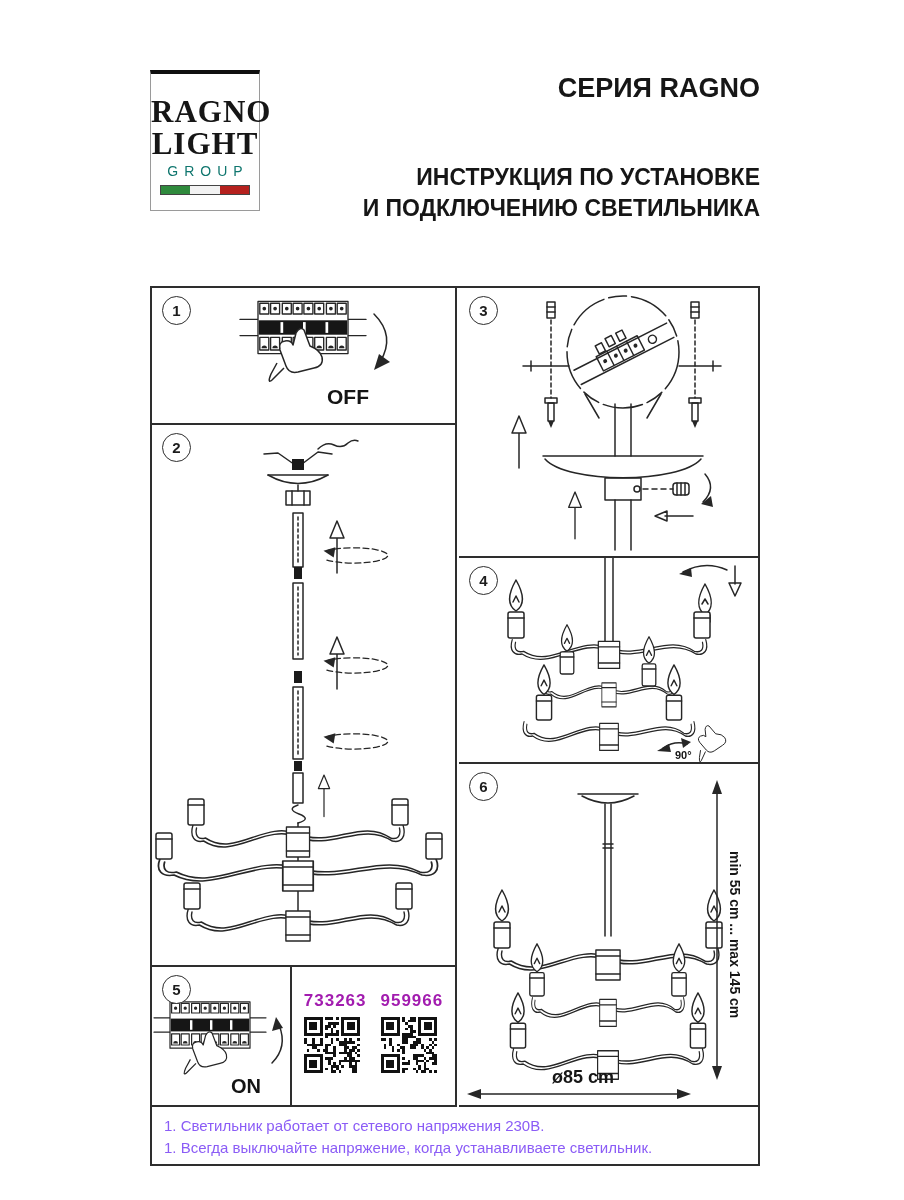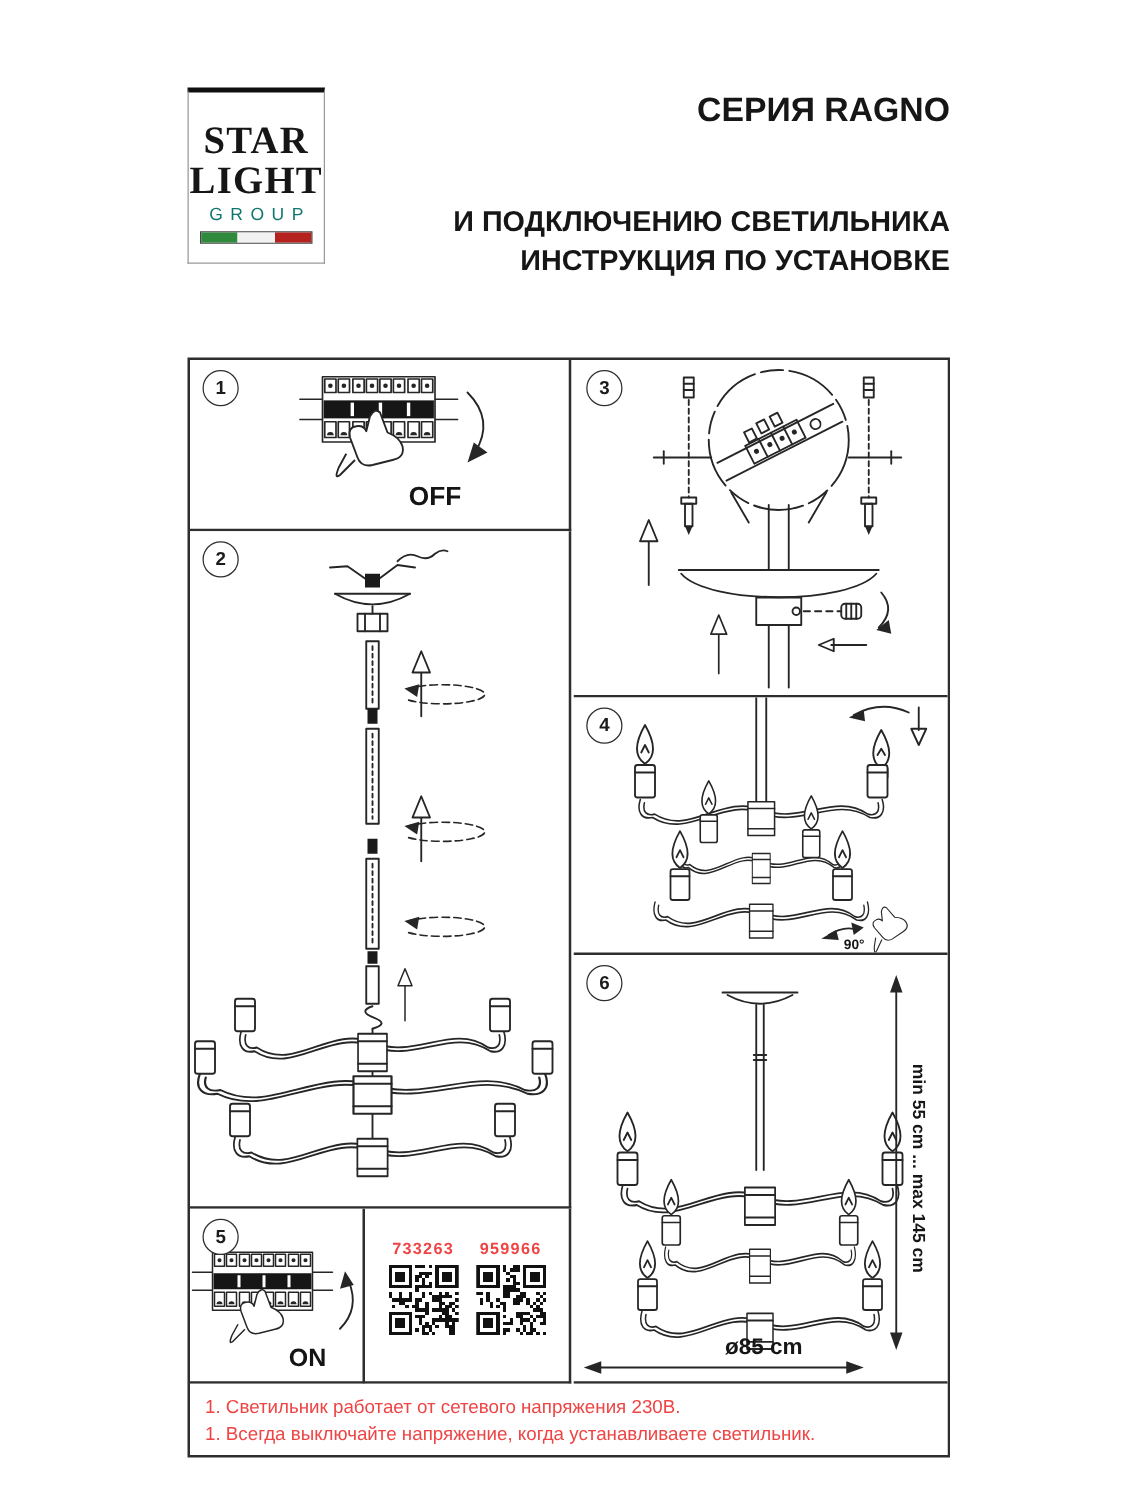--- a/index.html
+++ b/index.html
@@ -22,27 +22,27 @@
   .grid{left:150px;top:286px;width:610px;height:880px;border:2px solid #2e2e2e;box-sizing:border-box;background:#fff;}
   .cell{position:absolute;box-sizing:border-box;background:#fff;}
   .bR{border-right:2px solid #2e2e2e;}
   .bB{border-bottom:2px solid #2e2e2e;}
 
   .badge{position:absolute;left:10px;top:8px;width:27px;height:27px;border:1.6px solid #2e2e2e;border-radius:50%;
          display:flex;align-items:center;justify-content:center;font-weight:bold;font-size:15px;color:#1c1c1c;background:#fff;z-index:2;}
 
   .qr-wrap{display:flex;justify-content:center;gap:14px;padding-top:24px;}
   .qr-col{text-align:center;}
-  .qr-label{font-weight:bold;font-size:13px;letter-spacing:1px;color:#ef4444;margin-bottom:6px;}
+  .qr-label{font-weight:bold;font-size:17px;letter-spacing:1px;color:#a21caf;margin-bottom:6px;}
 
   .dim-v-label{position:absolute;left:268px;top:62px;height:218px;writing-mode:vertical-rl;
                display:flex;align-items:center;justify-content:center;font-weight:bold;font-size:14px;color:#161616;white-space:nowrap;}
-  .dim-h-label{position:absolute;left:72px;top:303px;width:160px;text-align:center;font-weight:bold;font-size:18px;color:#161616;}
-
-  .footer{left:0;top:819px;width:606px;height:57px;padding:8px 0 0 12px;font-size:15px;line-height:22px;color:#ef4444;}
+  .dim-h-label{position:absolute;left:44px;top:303px;width:160px;text-align:center;font-weight:bold;font-size:18px;color:#161616;}
+
+  .footer{left:0;top:819px;width:606px;height:57px;padding:8px 0 0 12px;font-size:15px;line-height:22px;color:#8b5cf6;}
 
   .ink{stroke:#262626;fill:none;stroke-width:1.5;stroke-linecap:round;stroke-linejoin:round;}
   text.lbl{font-family:"Liberation Sans",sans-serif;font-weight:bold;fill:#141414;}
 </style>
 </head>
 <body>
 
 <svg width="0" height="0" style="position:absolute" aria-hidden="true">
   <defs>
     <g id="uparr" class="ink">
@@ -114,36 +114,36 @@
         <path d="M61,58 a3,3 0 0 1 6,0 z" fill="#262626" stroke="none"></path>
         <path d="M73,58 a3,3 0 0 1 6,0 z" fill="#262626" stroke="none"></path>
         <path d="M85,58 a3,3 0 0 1 6,0 z" fill="#262626" stroke="none"></path>
         <path d="M98,58 a3,3 0 0 1 6,0 z" fill="#262626" stroke="none"></path>
         <path d="M110,58 a3,3 0 0 1 6,0 z" fill="#262626" stroke="none"></path>
     </g>
   </defs>
 </svg>
 
 <div class="abs logo-box">
-  <div class="logo-word first">STAR</div>
+  <div class="logo-word first">RAGNO</div>
   <div class="logo-word">LIGHT</div>
   <div class="logo-group">GROUP</div>
   <div class="logo-flag">
     <span style="background:#2f8a3d"></span>
     <span style="background:#f2f2f2"></span>
     <span style="background:#b5211e"></span>
   </div>
 </div>
 
 <div class="abs titles-top">
   <div>СЕРИЯ RAGNO</div>
 </div>
 <div class="abs titles-main">
+  <div>ИНСТРУКЦИЯ ПО УСТАНОВКЕ</div>
   <div>И ПОДКЛЮЧЕНИЮ СВЕТИЛЬНИКА</div>
-  <div>ИНСТРУКЦИЯ ПО УСТАНОВКЕ</div>
 </div>
 
 <div class="abs grid">
 
   <div class="cell bR bB" style="left:0;top:0;width:305px;height:137px;">
     <div class="badge">1</div>
     <svg viewBox="0 0 305 135" width="305" height="135">
       <g transform="translate(88,8) scale(0.9)">
           <use href="#breaker"></use>
         </g>

